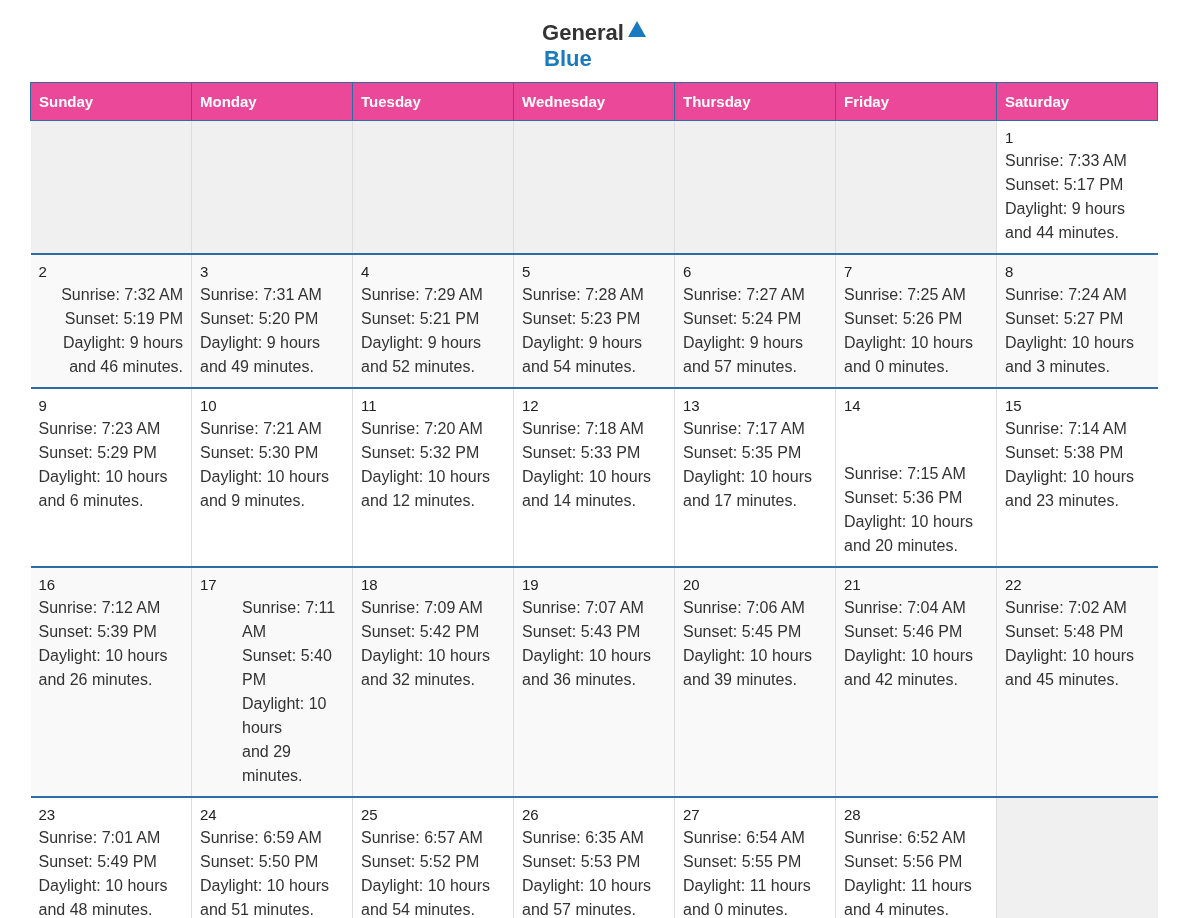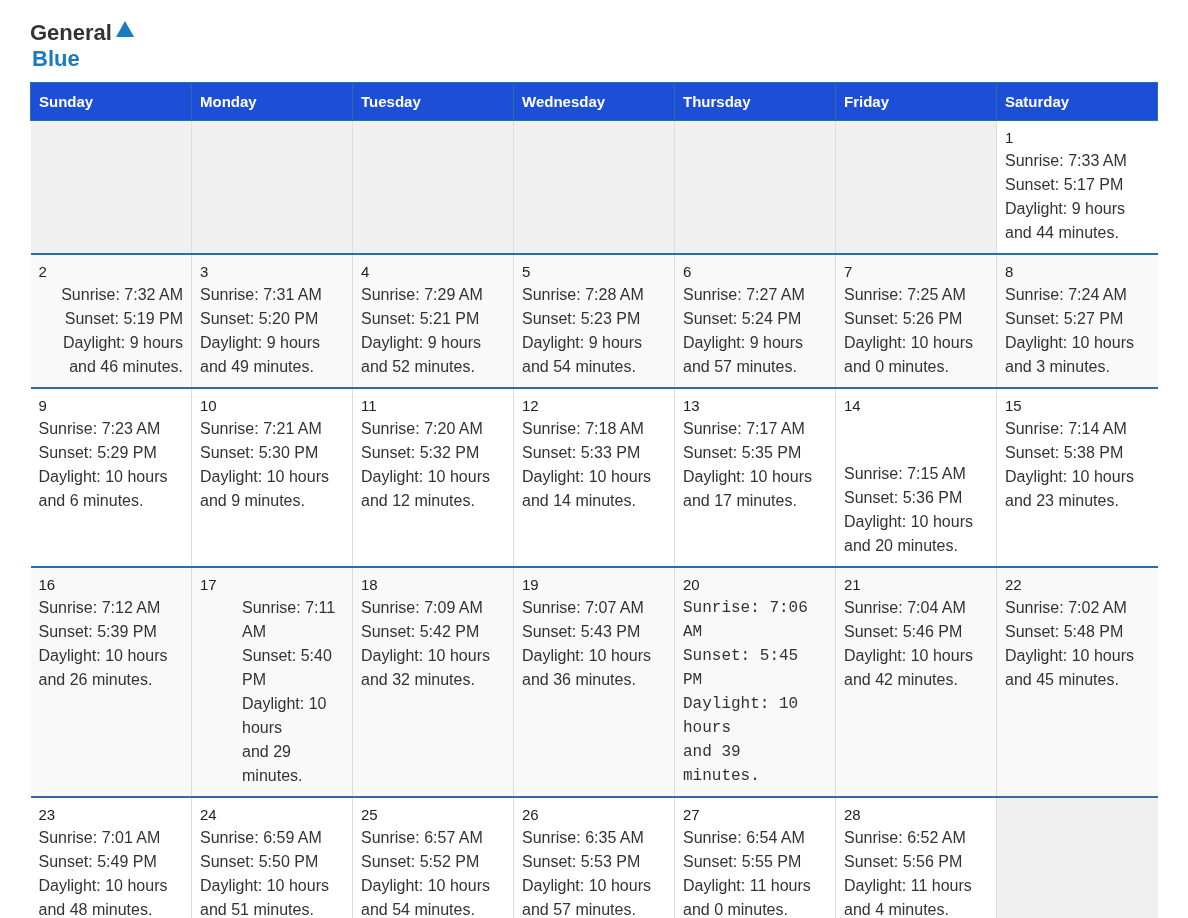--- a/index.html
+++ b/index.html
@@ -5,21 +5,21 @@
     * { box-sizing: border-box; margin: 0; padding: 0; }
     body {
       font-family: Arial, sans-serif;
       background: #fff;
       padding: 20px 30px;
       width: 1188px;
       min-height: 918px;
     }
     .header {
       display: flex;
-      justify-content: space-between;
+      justify-content: center;
       align-items: flex-start;
       margin-bottom: 10px;
     }
     .logo-container {
       display: flex;
       flex-direction: column;
       align-items: flex-start;
     }
     .logo-row1 {
       display: flex;
@@ -44,21 +44,21 @@
       font-size: 18px;
       color: #444;
       margin-top: 4px;
     }
     table {
       width: 100%;
       border-collapse: collapse;
       margin-top: 10px;
     }
     thead tr th {
-      background-color: #1d4ed8;
+      background-color: #ec4899;
       color: #fff;
       font-size: 15px;
       font-weight: bold;
       padding: 10px 8px;
       text-align: left;
       border: 1px solid #2e6da4;
     }
     tbody tr {
       border-bottom: 2px solid #2e6da4;
     }
@@ -268,21 +268,21 @@
         </td>
         <td>
           <span class="day-num">19</span>
           <div class="day-info" style="white-space: pre-line;">Sunrise: 7:07 AM
 Sunset: 5:43 PM
 Daylight: 10 hours
 and 36 minutes.</div>
         </td>
         <td>
           <span class="day-num">20</span>
-          <div class="day-info" style="white-space: pre-line; font-family: Liberation Mono, monospace;">Sunrise: 7:06 AM
+          <div class="day-info" style="white-space: pre-line;">Sunrise: 7:06 AM
 Sunset: 5:45 PM
 Daylight: 10 hours
 and 39 minutes.</div>
         </td>
         <td>
           <span class="day-num">21</span>
           <div class="day-info" style="white-space: pre-line;">Sunrise: 7:04 AM
 Sunset: 5:46 PM
 Daylight: 10 hours
 and 42 minutes.</div>

